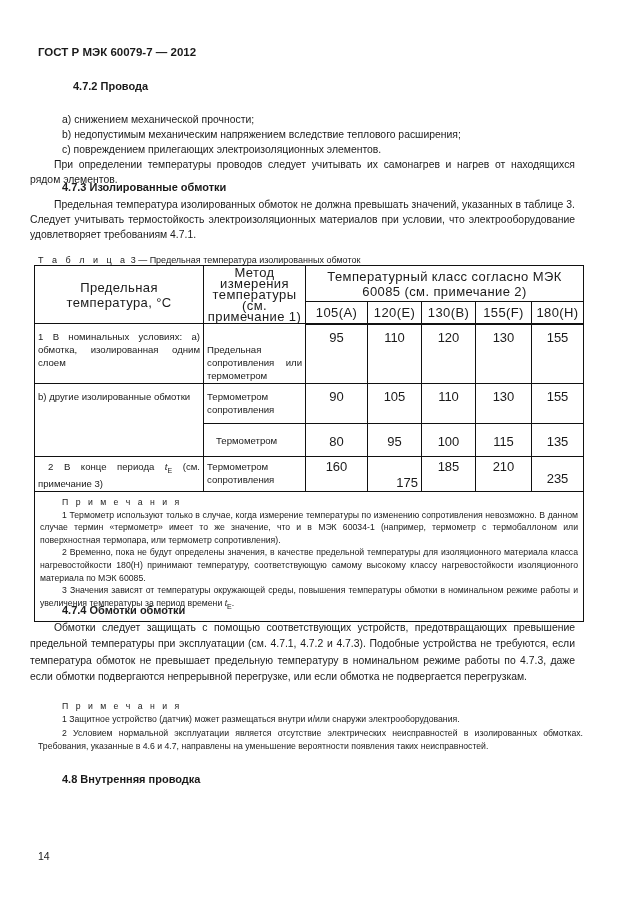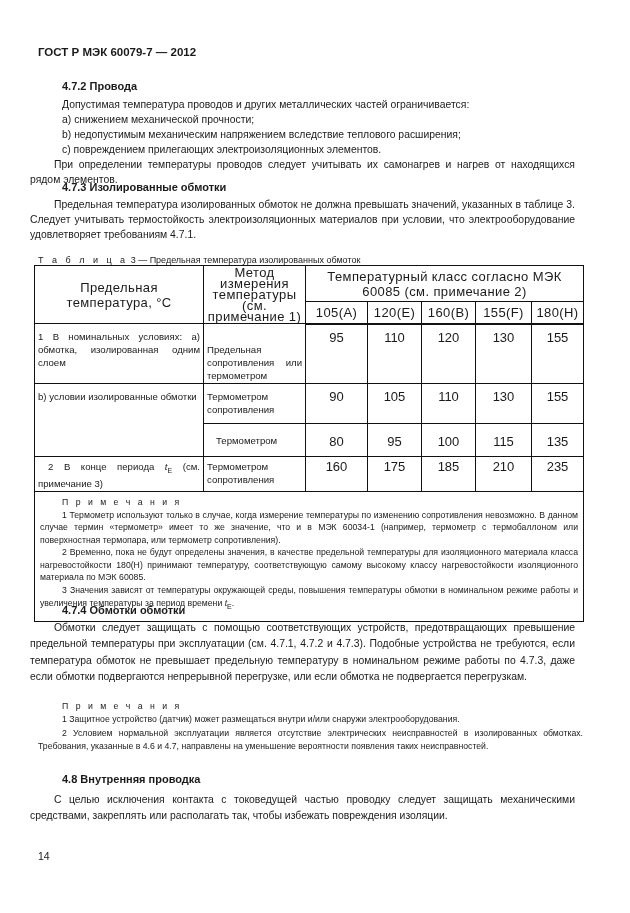--- a/index.html
+++ b/index.html
@@ -30,22 +30,21 @@
   .pgnum { position: absolute; left: 38px; top: 850px; font-size: 10.5px; }
   sub { font-size: 7px; }
 </style>
 </head>
 <body>
 
 <div class="page">
 
   <div class="hdr">ГОСТ Р МЭК 60079-7 — 2012</div>
 
-  <div class="h" style="top:80px;">4.7.2 Провода</div>
-  <div class="line" style="top:97px;">Допустимая температура проводов и других металлических частей ограничивается:</div>
+  <div class="h" style="top:80px;margin-left:11px;">4.7.2 Провода</div>
   <div class="line" style="top:127px;">b) недопустимым механическим напряжением вследствие теплового расширения;</div>
   <div class="line" style="top:112px;">а) снижением механической прочности;</div>
   <div class="line" style="top:142px;">с) повреждением прилегающих электроизоляционных элементов.</div>
   <div class="p" style="top:157px;"><span class="ind"></span><span>При определении температуры проводов следует учитывать их самонагрев и нагрев от находящихся рядом элементов.</span></div>
 
   <div class="h" style="top:181px;">4.7.3 Изолированные обмотки</div>
   <div class="p" style="top:197px;"><span class="ind"></span><span>Предельная температура изолированных обмоток не должна превышать значений, указанных в таблице 3. Следует учитывать термостойкость электроизоляционных материалов при условии, что электрооборудование удовлетворяет требованиям 4.7.1.</span></div>
 
   <div class="cap">
     <span class="sp">Т а б л и ц а</span>
@@ -64,58 +63,58 @@
     </colgroup>
     <tbody>
         <tr style="height:22px;">
       <th rowspan="2">Предельная температура, °С</th>
       <th rowspan="2" style="line-height:11px;">Метод измерения температуры (см. примечание 1)</th>
       <th colspan="5">Температурный класс согласно МЭК 60085 (см. примечание 2)</th>
     </tr>
     <tr class="hdr-last" style="height:20px;">
       <th>105(А)</th>
       <th>120(Е)</th>
-      <th>160(В)</th>
+      <th>130(В)</th>
       <th>155(F)</th>
       <th>180(H)</th>
     </tr>
     <tr style="height:52px;">
       <td class="c1">1 В номинальных условиях: а) обмотка, изолированная одним слоем</td>
       <td class="c2" style="padding-top:19px;">Предельная сопротивления или термометром</td>
       <td class="num">95</td>
       <td class="num">110</td>
       <td class="num">120</td>
       <td class="num">130</td>
       <td class="num">155</td>
     </tr>
     <tr style="height:40px;">
-      <td class="c1" rowspan="2">b) условии изолированные обмотки</td>
+      <td class="c1" rowspan="2">b) другие изолированные обмотки</td>
       <td class="c2">Термометром сопротивления</td>
       <td class="num">90</td>
       <td class="num">105</td>
       <td class="num">110</td>
       <td class="num">130</td>
       <td class="num">155</td>
     </tr>
     <tr style="height:33px;">
       <td class="c2" style="padding-top:10px;padding-left:12px;">Термометром</td>
       <td class="num" style="padding-top:10px;">80</td>
       <td class="num" style="padding-top:10px;">95</td>
       <td class="num" style="padding-top:10px;">100</td>
       <td class="num" style="padding-top:10px;">115</td>
       <td class="num" style="padding-top:10px;">135</td>
     </tr>
     <tr style="height:32px;">
       <td class="c1" style="padding-top:3px;"><span style="padding-left:10px;">2 В конце периода </span><i>t</i><sub>E</sub><span> (см. примечание 3)</span></td>
       <td class="c2" style="padding-top:3px;">Термометром сопротивления</td>
       <td class="num" style="padding-top:2px;">160</td>
-      <td class="num" style="padding-top:2px;">175</td>
+      <td class="num" style="padding-top:18px;text-align:right;">175</td>
       <td class="num" style="padding-top:2px;">185</td>
       <td class="num" style="padding-top:2px;">210</td>
-      <td class="num" style="padding-top:2px;">235</td>
+      <td class="num" style="padding-top:14px;">235</td>
     </tr>
     <tr>
       <td colspan="7" class="notes">
         <span class="ttl">П р и м е ч а н и я</span>
         <div><span class="ind"></span><span>1 Термометр используют только в случае, когда измерение температуры по изменению сопротивления невозможно. В данном случае термин «термометр» имеет то же значение, что и в МЭК 60034-1 (например, термометр с термобаллоном или поверхностная термопара, или термометр сопротивления).</span></div>
         <div><span class="ind"></span><span>2 Временно, пока не будут определены значения, в качестве предельной температуры для изоляционного материала класса нагревостойкости 180(H) принимают температуру, соответствующую самому высокому классу нагревостойкости изоляционного материала по МЭК 60085.</span></div>
         <div><span class="ind"></span><span>3 Значения зависят от температуры окружающей среды, повышения температуры обмотки в номинальном режиме работы и увеличения температуры за период времени </span><i>t</i><sub>E</sub><span>.</span></div>
       </td>
     </tr>
   </tbody>
@@ -123,16 +122,15 @@
 
   <div class="h" style="top:604px;">4.7.4 Обмотки обмотки</div>
   <div class="p" style="top:620px; line-height:16.4px;"><span class="ind"></span><span>Обмотки следует защищать с помощью соответствующих устройств, предотвращающих превышение предельной температуры при эксплуатации (см. 4.7.1, 4.7.2 и 4.7.3). Подобные устройства не требуются, если температура обмоток не превышает предельную температуру в номинальном режиме работы по 4.7.3, даже если обмотки подвергаются непрерывной перегрузке, или если обмотка не подвергается перегрузкам.</span></div>
   <div class="note2" style="top:700px;">
     <span class="ttl">П р и м е ч а н и я</span>
     <div><span class="ind"></span><span>1 Защитное устройство (датчик) может размещаться внутри и/или снаружи электрооборудования.</span></div>
     <div><span class="ind"></span><span>2 Условием нормальной эксплуатации является отсутствие электрических неисправностей в изолированных обмотках. Требования, указанные в 4.6 и 4.7, направлены на уменьшение вероятности появления таких неисправностей.</span></div>
   </div>
 
   <div class="h" style="top:773px;">4.8 Внутренняя проводка</div>
-  <div class="p" style="top:792px; line-height:16.4px;"><span class="ind"></span><span>С целью исключения контакта с токоведущей частью проводку следует защищать механическими средствами, закреплять или располагать так, чтобы избежать повреждения изоляции.</span></div>
 
   <div class="pgnum">14</div>
 </div>
 
 </body></html>

